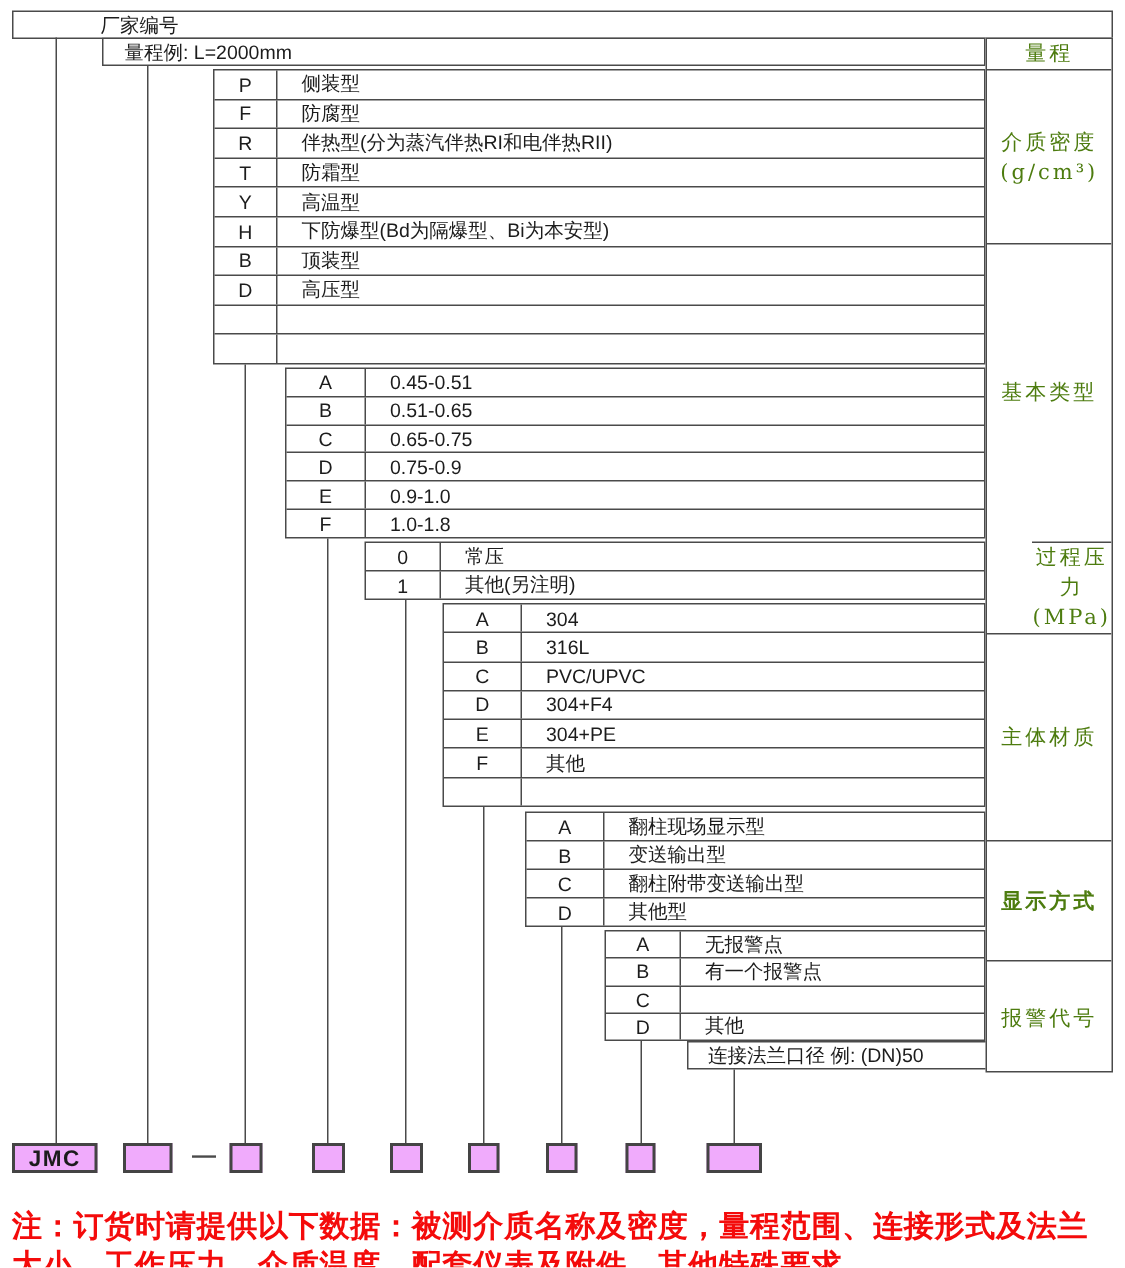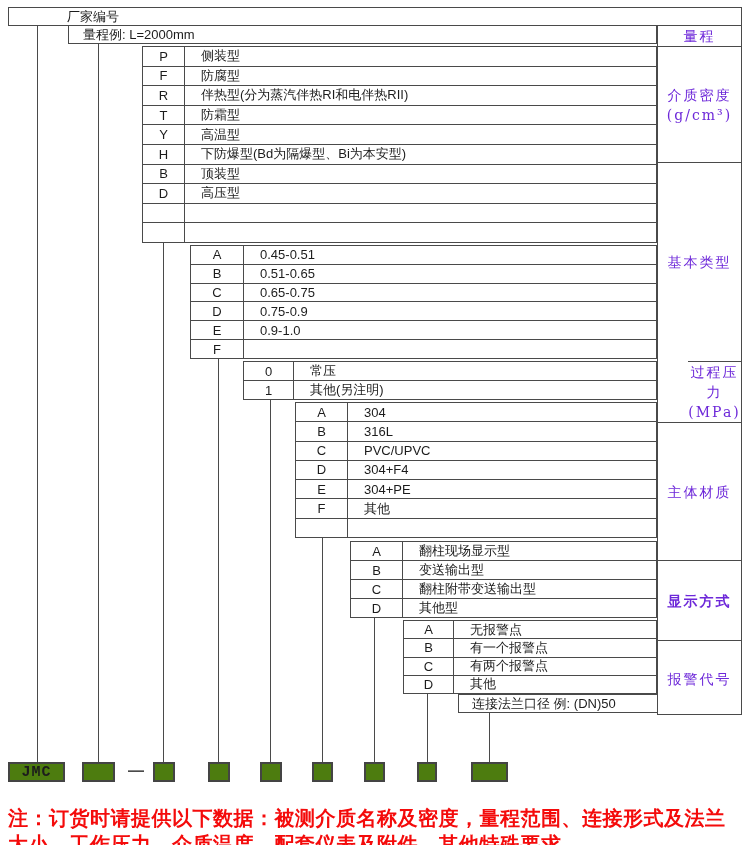--- a/index.html
+++ b/index.html
@@ -30,29 +30,29 @@
   .section.nocode .desc{padding-left:13px;}
   
   .labels{
     position:absolute;left:657px;top:25px;width:85px;height:690px;
     box-sizing:border-box;border:1px solid #4a4a4a;display:flex;flex-direction:column;
     font-family:"DejaVu Serif","Liberation Serif",serif;overflow:hidden;background:#fff;
   }
   .labelcell{
     box-sizing:border-box;border-top:1px solid #4a4a4a;
     display:flex;align-items:center;justify-content:center;text-align:center;
-    font-size:14px;letter-spacing:2px;white-space:pre-line;line-height:20px;color:#6d28d9;
+    font-size:14px;letter-spacing:2px;white-space:pre-line;line-height:20px;color:#4d7c0f;
   }
   .labelcell:first-child{border-top:none;}
   
   .vline{position:absolute;width:1px;background:#4a4a4a;}
   
   .bbox{
     position:absolute;top:762px;height:20px;box-sizing:border-box;
-    border:2px solid #444;background:#4d7c0f;font-family:Liberation Mono, monospace;
+    border:2px solid #444;background:#f0abfc;
   }
   .jmc{display:flex;align-items:center;justify-content:center;
        font-weight:bold;font-size:15px;letter-spacing:1px;}
   .dash{
     position:absolute;top:760px;height:22px;display:flex;align-items:center;
     justify-content:center;font-weight:bold;color:#4a4a4a;font-size:16px;
   }
   
   .note{
     position:absolute;left:8px;top:805px;width:738px;
@@ -130,20 +130,21 @@
       <div class="trow">
         <div class="code">D</div>
         <div class="desc">0.75-0.9</div>
       </div>
       <div class="trow">
         <div class="code">E</div>
         <div class="desc">0.9-1.0</div>
       </div>
       <div class="trow">
         <div class="code">F</div>
+        <div class="desc">1.0-1.8</div>
       </div>
     </div>
 
   <div class="section" style="left:243px;top:361px;width:414px;height:39px;--codew:50px;">
       <div class="trow">
         <div class="code">0</div>
         <div class="desc">常压</div>
       </div>
       <div class="trow">
         <div class="code">1</div>
@@ -205,21 +206,20 @@
       <div class="trow">
         <div class="code">A</div>
         <div class="desc">无报警点</div>
       </div>
       <div class="trow">
         <div class="code">B</div>
         <div class="desc">有一个报警点</div>
       </div>
       <div class="trow">
         <div class="code">C</div>
-        <div class="desc">有两个报警点</div>
       </div>
       <div class="trow">
         <div class="code">D</div>
         <div class="desc">其他</div>
       </div>
     </div>
 
   <div class="section nocode" style="left:458px;top:694px;width:202px;height:19px;">
       <div class="trow">
         <div class="desc">连接法兰口径 例: (DN)50</div>

